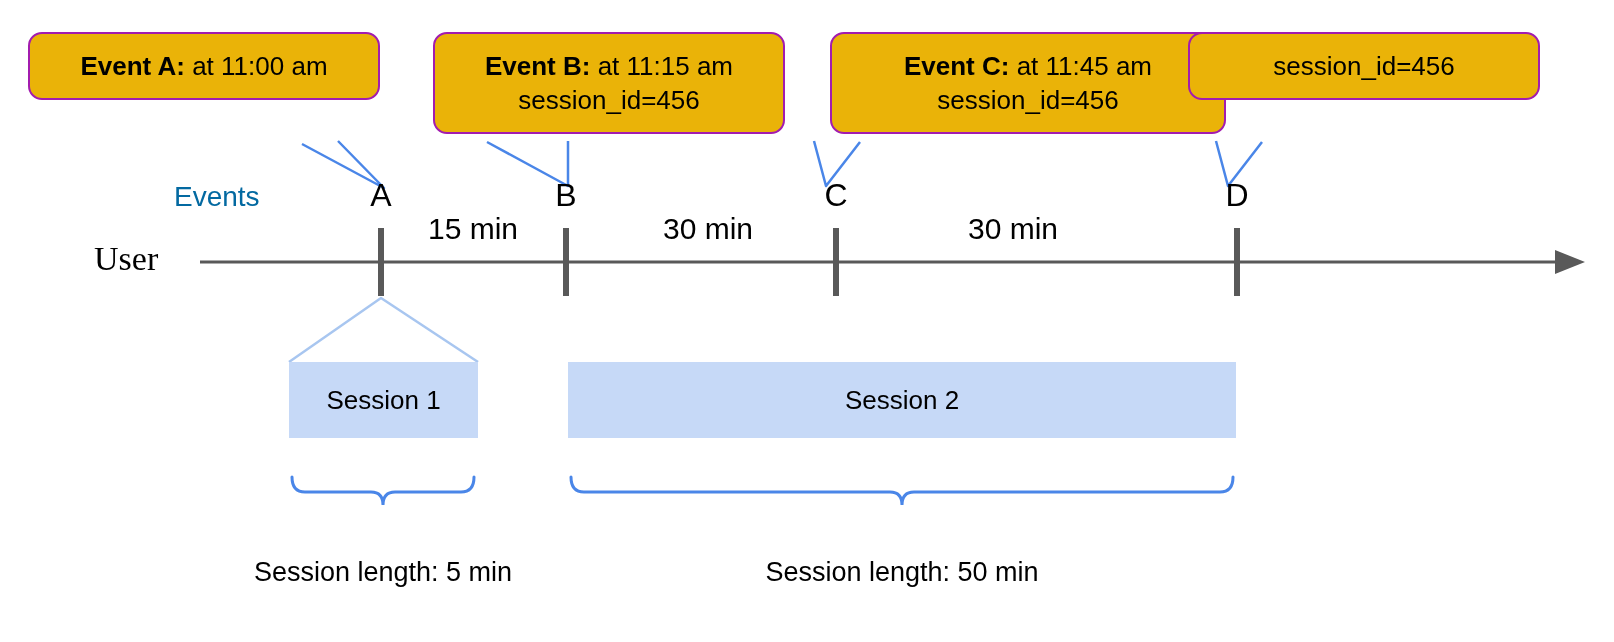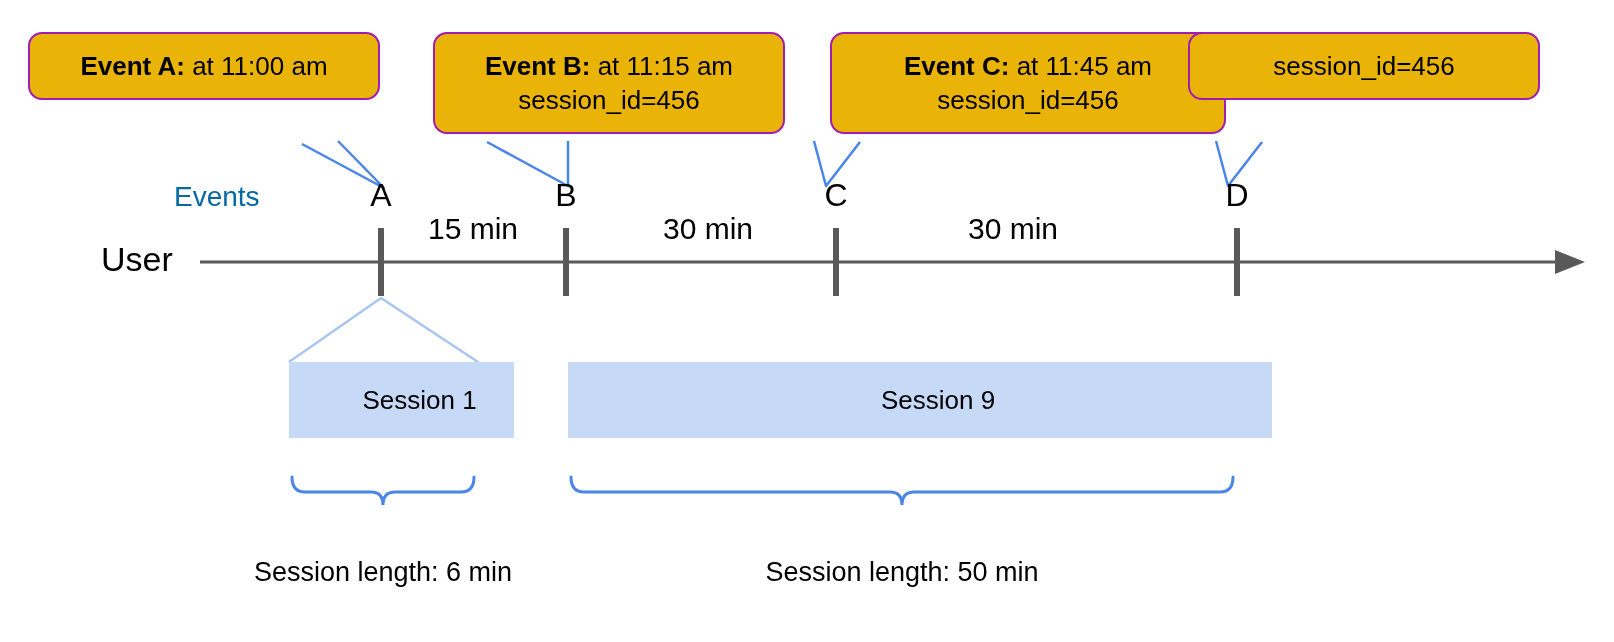--- a/index.html
+++ b/index.html
@@ -74,21 +74,20 @@
   }
   .session-bar {
     position: absolute;
     background: #c6d9f7;
     display: flex;
     align-items: center;
     justify-content: center;
     font-size: 26px;
     color: #000000;
     white-space: nowrap;
-    padding-left: 36px;
   }
   .session-length-label {
     position: absolute;
     font-size: 27px;
     color: #000000;
     text-align: center;
     white-space: nowrap;
     transform: translateX(-50%);
   }
 </style>
@@ -155,34 +154,34 @@
   <div class="callout-box" style="left:786px; top:32px; width:396px;margin-left:44px;">
     <span class="callout-line1"><span class="lead">Event C:</span><span> at 11:45 am</span></span>
     <span class="callout-line2">session_id=456</span>
   </div>
 
   <div class="callout-box" style="left:1188px; top:32px; width:352px;">
     <span class="callout-line2">session_id=456</span>
   </div>
 
   <div class="row-label" style="left:174px; top:181px;">Events</div>
-  <div class="axis-name" style="left:101px; top:240px;">User</div>
+  <div class="axis-name" style="left:94px; top:240px;font-family:Liberation Serif, serif;">User</div>
 
   <div class="event-letter" style="left:381px; top:177px;">A</div>
   <div class="event-letter" style="left:566px; top:177px;">B</div>
   <div class="event-letter" style="left:836px; top:177px;">C</div>
   <div class="event-letter" style="left:1237px; top:177px;">D</div>
 
   <div class="gap-label" style="left:473px; top:212px;">15 min</div>
   <div class="gap-label" style="left:708px; top:212px;">30 min</div>
   <div class="gap-label" style="left:1013px; top:212px;">30 min</div>
 
   <div class="session-bar" style="left:289px; top:362px; width:189px; height:76px;">
     <span>Session 1</span>
   </div>
   <div class="session-bar" style="left:568px; top:362px; width:668px; height:76px;">
-    <span>Session 9</span>
+    <span>Session 2</span>
   </div>
 
-  <div class="session-length-label" style="left:383px; top:557px;">Session length: 6 min</div>
+  <div class="session-length-label" style="left:383px; top:557px;">Session length: 5 min</div>
   <div class="session-length-label" style="left:902px; top:557px;">Session length: 50 min</div>
 
 </div>
 
 </body></html>

